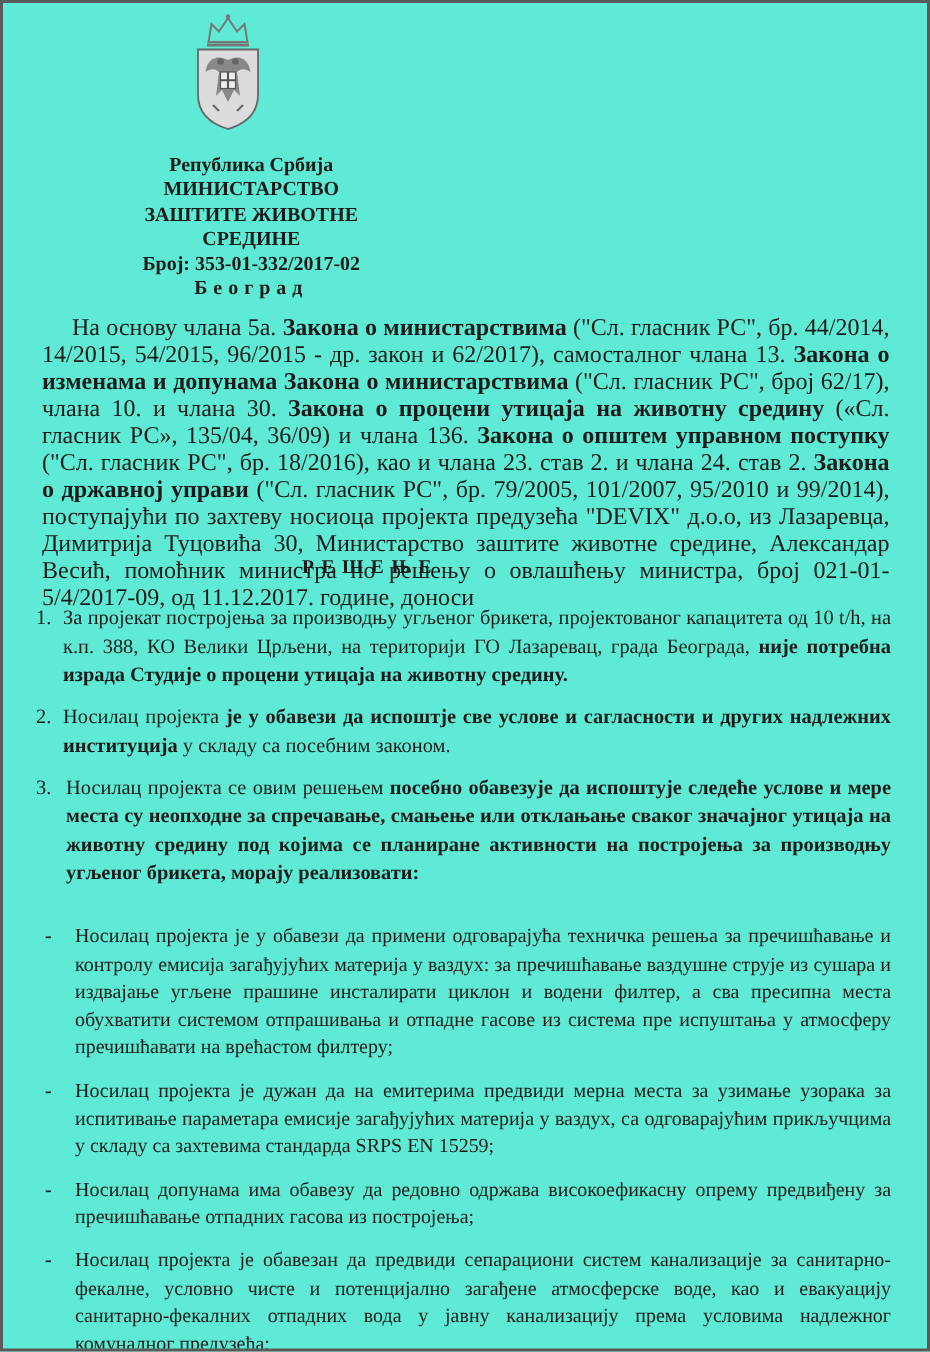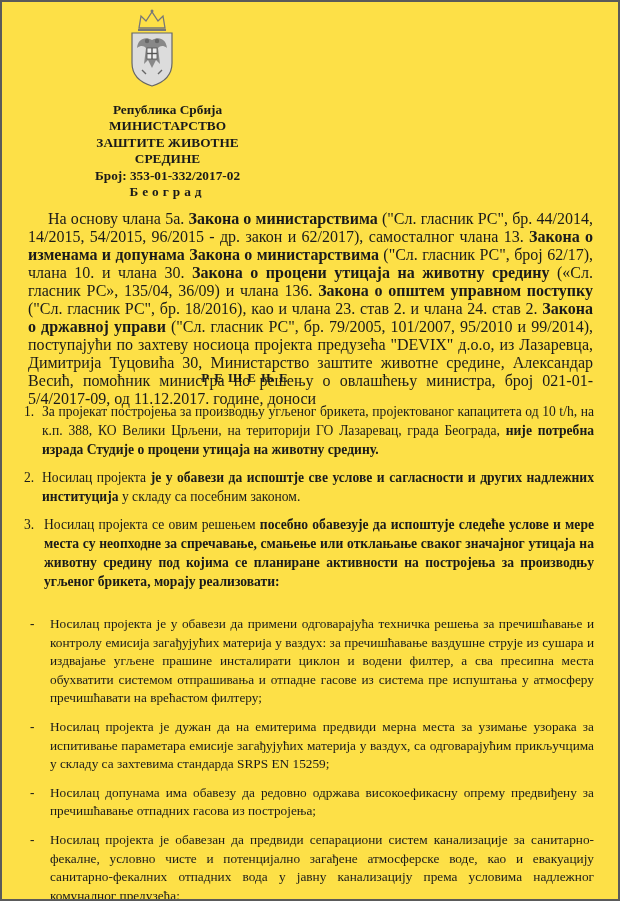--- a/index.html
+++ b/index.html
@@ -1,21 +1,21 @@
 <!DOCTYPE html>
 <html><head>
 <meta charset="utf-8">
 <style>
   html, body { margin: 0; padding: 0; background: #ffffff; }
   body { width: 620px; height: 901px; overflow: hidden; }
   .page {
     position: relative;
     width: 616px; height: 897px;
     border: 2px solid #5a5a5a;
-    background: #fde047;
+    background: #5eead4;
     font-family: "Liberation Serif", "DejaVu Serif", serif;
     color: #1a1a1a;
     overflow: hidden;
   }
   .crest { position: absolute; left: 125px; top: 6px; width: 50px; height: 80px; }
   .header {
     position: absolute; left: 78px; top: 100px; width: 175px;
     text-align: center; font-weight: bold; font-size: 13.3px; line-height: 16.4px;
   }
   .header .spaced { letter-spacing: 4px; }

